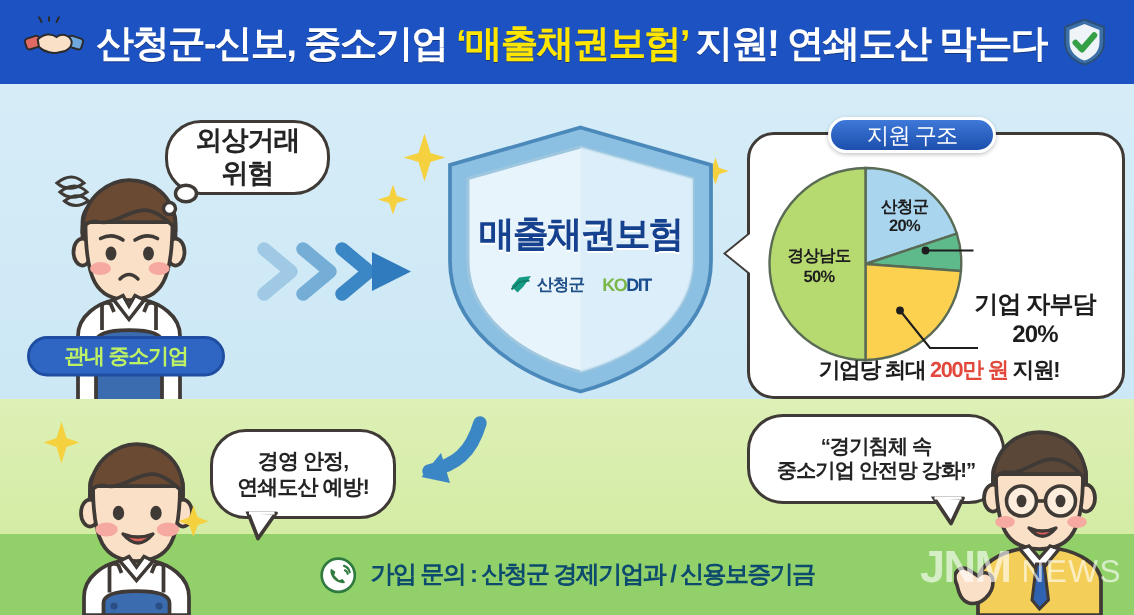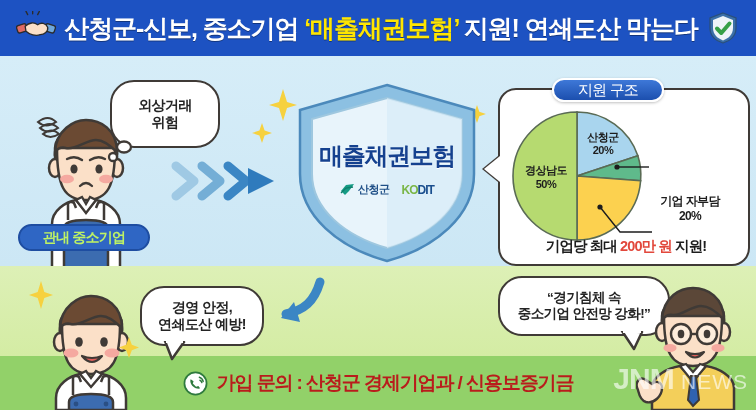--- a/index.html
+++ b/index.html
@@ -124,21 +124,21 @@
     font-size: 11px; font-weight: bold; fill: #1d1d1d;
     letter-spacing: -.5px;
   }
 
   
   .footer-inner {
     position: absolute; left: 0; top: 0; width: 756px; height: 54px;
     display: flex; align-items: center; justify-content: center; gap: 9px;
   }
   .footer-text {
-    font-size: 19px; font-weight: bold; color: #b91c1c; letter-spacing: -1.1px;
+    font-size: 16px; font-weight: bold; color: #0c4a6e; letter-spacing: -1.1px;
     white-space: nowrap;
   }
   .phone-ic { width: 25px; height: 25px; flex: 0 0 auto; }
 
   .watermark {
     position: absolute; right: 8px; top: 362px;
     font-size: 30px; font-weight: bold; letter-spacing: -1px;
     color: rgba(255,255,255,.62); pointer-events: none;
     font-family: "Liberation Sans", sans-serif;
   }
@@ -204,21 +204,21 @@
       <path d="M54 104 L64 117 L74 104 L68 101 L64 108 L60 101 Z" fill="#ffffff" stroke="#3f3a36" stroke-width="2.3"></path>
 
       <path d="M42 172 L42 132 C42 127 48 124 64 124 C80 124 86 127 86 132 L86 172 Z" fill="#3c6cb0" stroke="#3f3a36" stroke-width="2.5"></path>
       <path d="M46 124 L46 108 C46 106 50 105 52 107 L54 112" fill="none" stroke="#3f3a36" stroke-width="2.5"></path>
       <path d="M82 124 L82 108 C82 106 78 105 76 107 L74 112" fill="none" stroke="#3f3a36" stroke-width="2.5"></path>
       <circle cx="49" cy="133" r="2.4" fill="#2a4f84"></circle>
       <circle cx="79" cy="133" r="2.4" fill="#2a4f84"></circle>
     </svg>
   </div>
 
-  <div class="bubble" style="left:110px; top:80px; width:110px; height:68px; font-size:14px;align-items:center;">
+  <div class="bubble" style="left:110px; top:80px; width:110px; height:50px; font-size:18px;align-items:center;">
     <span>외상거래</span>
     <span>위험</span>
     <svg style="position:absolute; left:-6px; bottom:-20px;" width="34" height="26">
       <ellipse cx="18" cy="7" rx="7" ry="5.5" fill="#fff" stroke="#3f3a36" stroke-width="2.3"></ellipse>
       <circle cx="7" cy="17" r="4" fill="#fff" stroke="#3f3a36" stroke-width="2.3"></circle>
     </svg>
   </div>
 
   <div class="pill-blue" style="left:18px; top:224px; width:132px; height:27px; font-size:14px;">관내 중소기업</div>
 
@@ -273,21 +273,21 @@
       <text class="seg-label" x="91" y="44" text-anchor="middle">20%</text>
       <text class="seg-label" x="34" y="64" text-anchor="middle">경상남도</text>
       <text class="seg-label" x="34" y="78" text-anchor="middle">50%</text>
 
       <circle cx="105" cy="57" r="2.6" fill="#1d1d1d"></circle>
       <path d="M105 57 L137 57" stroke="#1d1d1d" stroke-width="1.4" fill="none"></path>
       <circle cx="88" cy="97" r="2.6" fill="#1d1d1d"></circle>
       <path d="M88 97 L108 122 L140 122" stroke="#1d1d1d" stroke-width="1.4" fill="none"></path>
     </svg>
 
-    <div style="position:absolute; left:140px; top:104px; width:100px; text-align:center; font-size:12px; font-weight:bold; color:#1d1d1d; letter-spacing:-.6px; line-height:1.25;">
+    <div style="position:absolute; left:140px; top:104px; width:100px; text-align:center; font-size:16px; font-weight:bold; color:#1d1d1d; letter-spacing:-.6px; line-height:1.25;">
       <div>기업 자부담</div>
       <div>20%</div>
     </div>
 
     <div class="pie-note"><span>기업당 최대 </span><span class="red">200만 원</span><span> 지원!</span></div>
   </div>
   <div class="pie-title">지원 구조</div>
 
   <div class="panel-bottom"></div>
   <div class="panel-footer">

